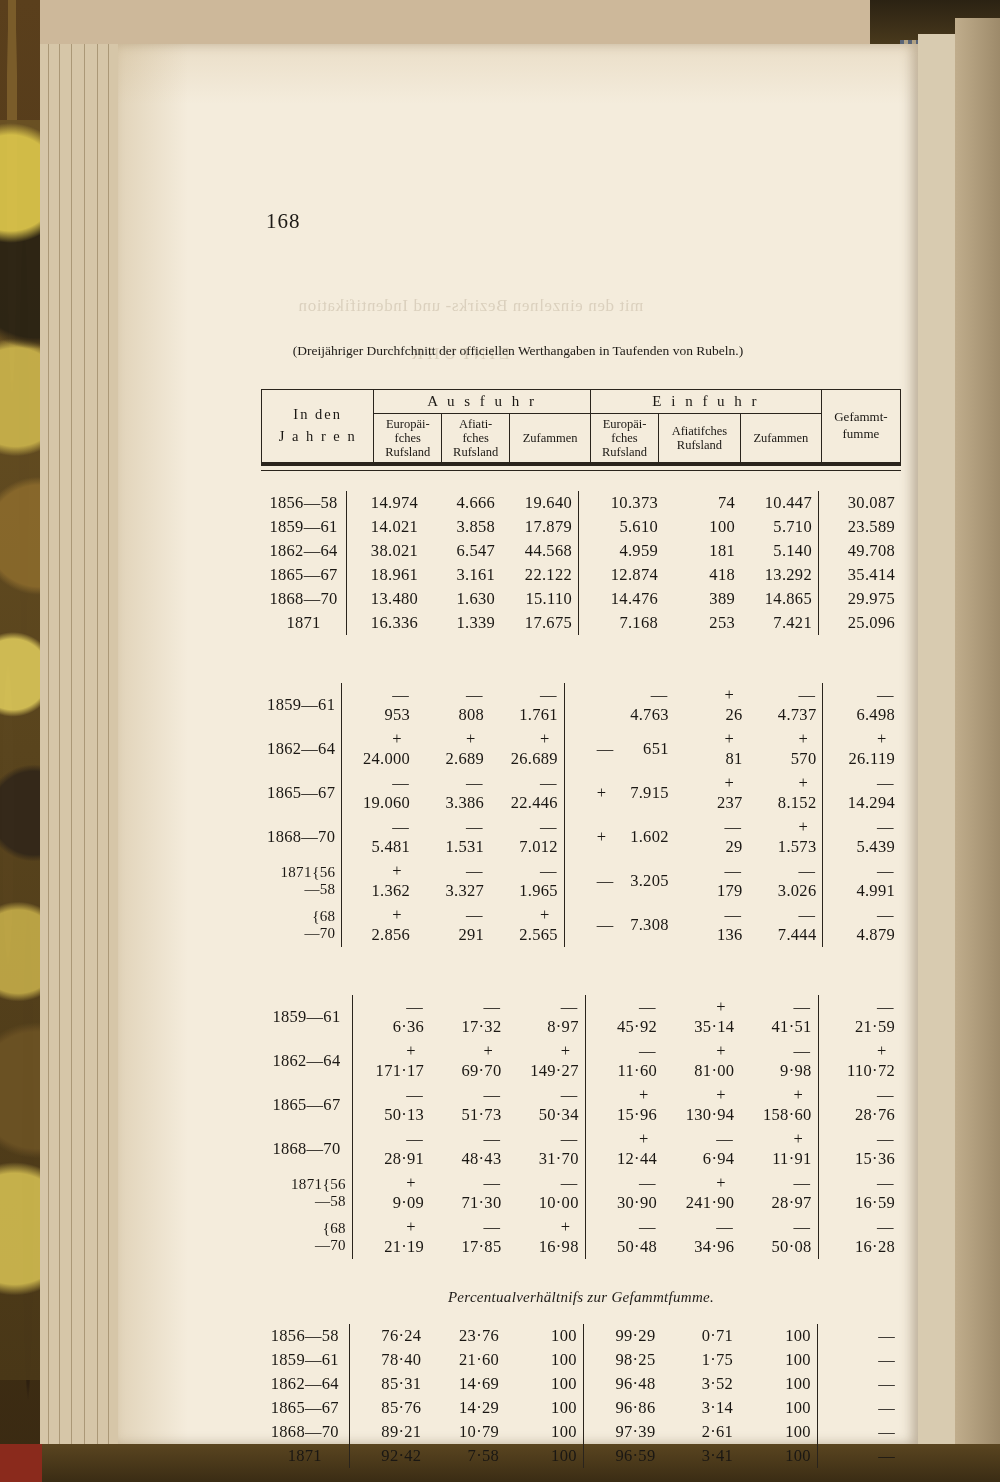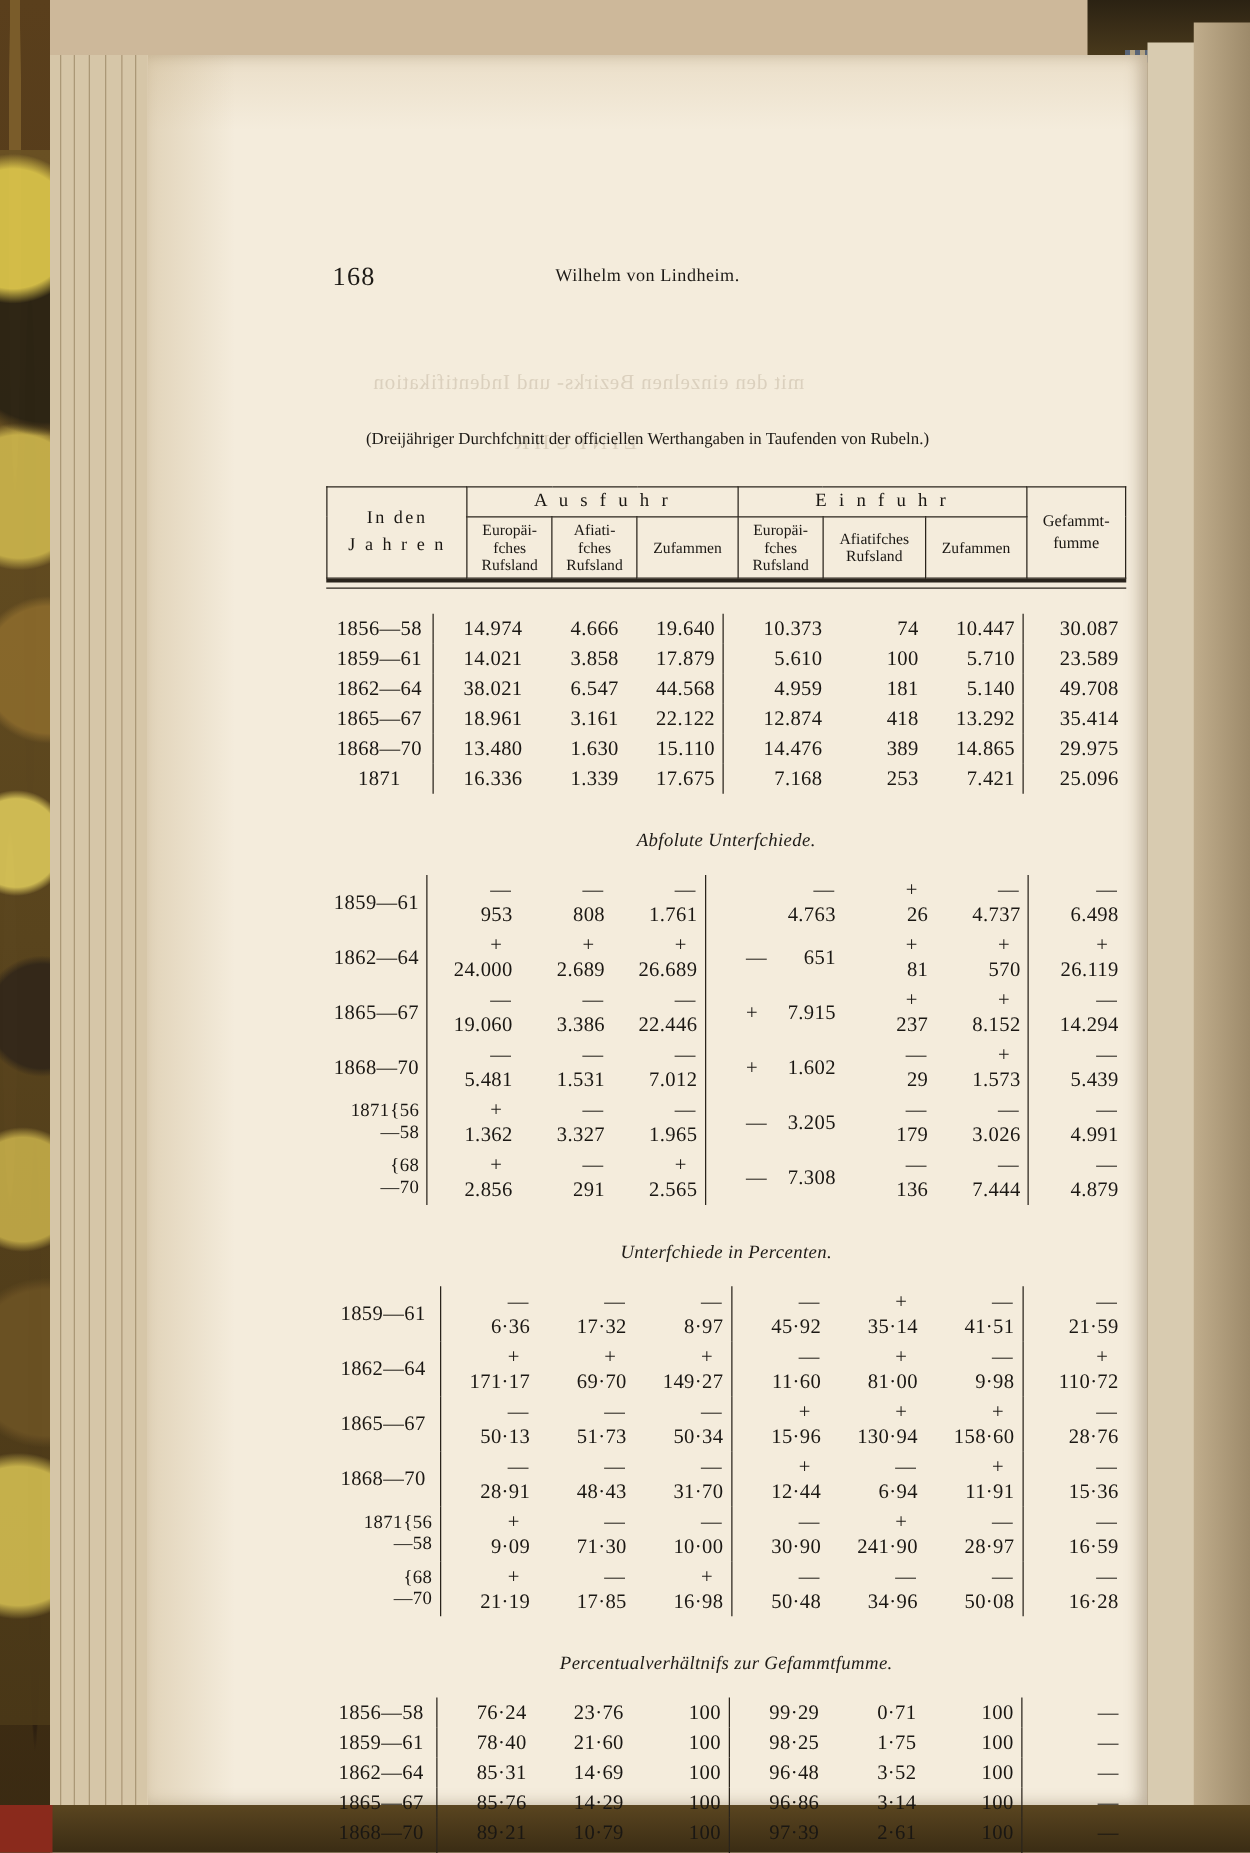--- a/index.html
+++ b/index.html
@@ -147,21 +147,20 @@
       <div class="sq"></div>
     </div>
 
   <div class="page">
     <div class="page-tint"></div>
 
     <div class="ghost" style="left:180px;top:252px;">mit den einzelnen Bezirks- und Indentifikation</div>
     <div class="ghost" style="left:290px;top:300px;letter-spacing:4px;">EINFUHR</div>
 
     <div class="folio">168</div>
-    <div class="runhead">Wilhelm von Lindheim.</div>
     <div class="subtitle">(Dreijähriger Durchfchnitt der officiellen Werthangaben in Taufenden von Rubeln.)</div>
 
     <div class="tablewrap">
       <table>
 
         <tbody>
           <tr class="hdr">
             <td rowspan="2" class="injahren">
               <span>In den</span><br>
               <span>J a h r e n</span>
@@ -246,21 +245,20 @@
                 <td class="n " style="width: 76px;"><span class="val">1.339</span></td>
                 <td class="n vr" style="width: 76px;"><span class="val">17.675</span></td>
                 <td class="n " style="width: 76px; padding-left: 14px;"><span class="val">7.168</span></td>
                 <td class="n " style="width: 76px;"><span class="val">253</span></td>
                 <td class="n vr" style="width: 76px;"><span class="val">7.421</span></td>
                 <td class="n vl" style="width: 86px;"><span class="val">25.096</span></td>
               </tr>
             </tbody>
           </table>
           <div class="blockgap"></div>
-          <div class="sectionlabel">Abfolute Unterfchiede.</div>
           <div class="sectiongap"></div>
           <table>
             <tbody>
               <tr class="numrow">
                 <td class="y">1859—61</td>
                 <td class="n vl" style="width: 76px;"><span class="sign">—</span><span class="val">953</span></td>
                 <td class="n " style="width: 76px;"><span class="sign">—</span><span class="val">808</span></td>
                 <td class="n vr" style="width: 76px;"><span class="sign">—</span><span class="val">1.761</span></td>
                 <td class="n " style="width: 76px; padding-left: 42px;"><span class="sign">—</span><span class="val">4.763</span></td>
                 <td class="n " style="width: 76px;"><span class="sign">+</span><span class="val">26</span></td>
@@ -313,21 +311,20 @@
                 <td class="n " style="width: 76px;"><span class="sign">—</span><span class="val">291</span></td>
                 <td class="n vr" style="width: 76px;"><span class="sign">+</span><span class="val">2.565</span></td>
                 <td class="n " style="width: 76px;"><span class="sign">—</span><span class="val">7.308</span></td>
                 <td class="n " style="width: 76px;"><span class="sign">—</span><span class="val">136</span></td>
                 <td class="n vr" style="width: 76px;"><span class="sign">—</span><span class="val">7.444</span></td>
                 <td class="n vl" style="width: 86px;"><span class="sign">—</span><span class="val">4.879</span></td>
               </tr>
             </tbody>
           </table>
           <div class="blockgap"></div>
-          <div class="sectionlabel">Unterfchiede in Percenten.</div>
           <div class="sectiongap"></div>
           <table>
             <tbody>
               <tr class="numrow">
                 <td class="y">1859—61</td>
                 <td class="n vl" style="width: 76px;"><span class="sign">—</span><span class="val">6·36</span></td>
                 <td class="n " style="width: 76px;"><span class="sign">—</span><span class="val">17·32</span></td>
                 <td class="n vr" style="width: 76px;"><span class="sign">—</span><span class="val">8·97</span></td>
                 <td class="n " style="width: 76px;"><span class="sign">—</span><span class="val">45·92</span></td>
                 <td class="n " style="width: 76px;"><span class="sign">+</span><span class="val">35·14</span></td>

